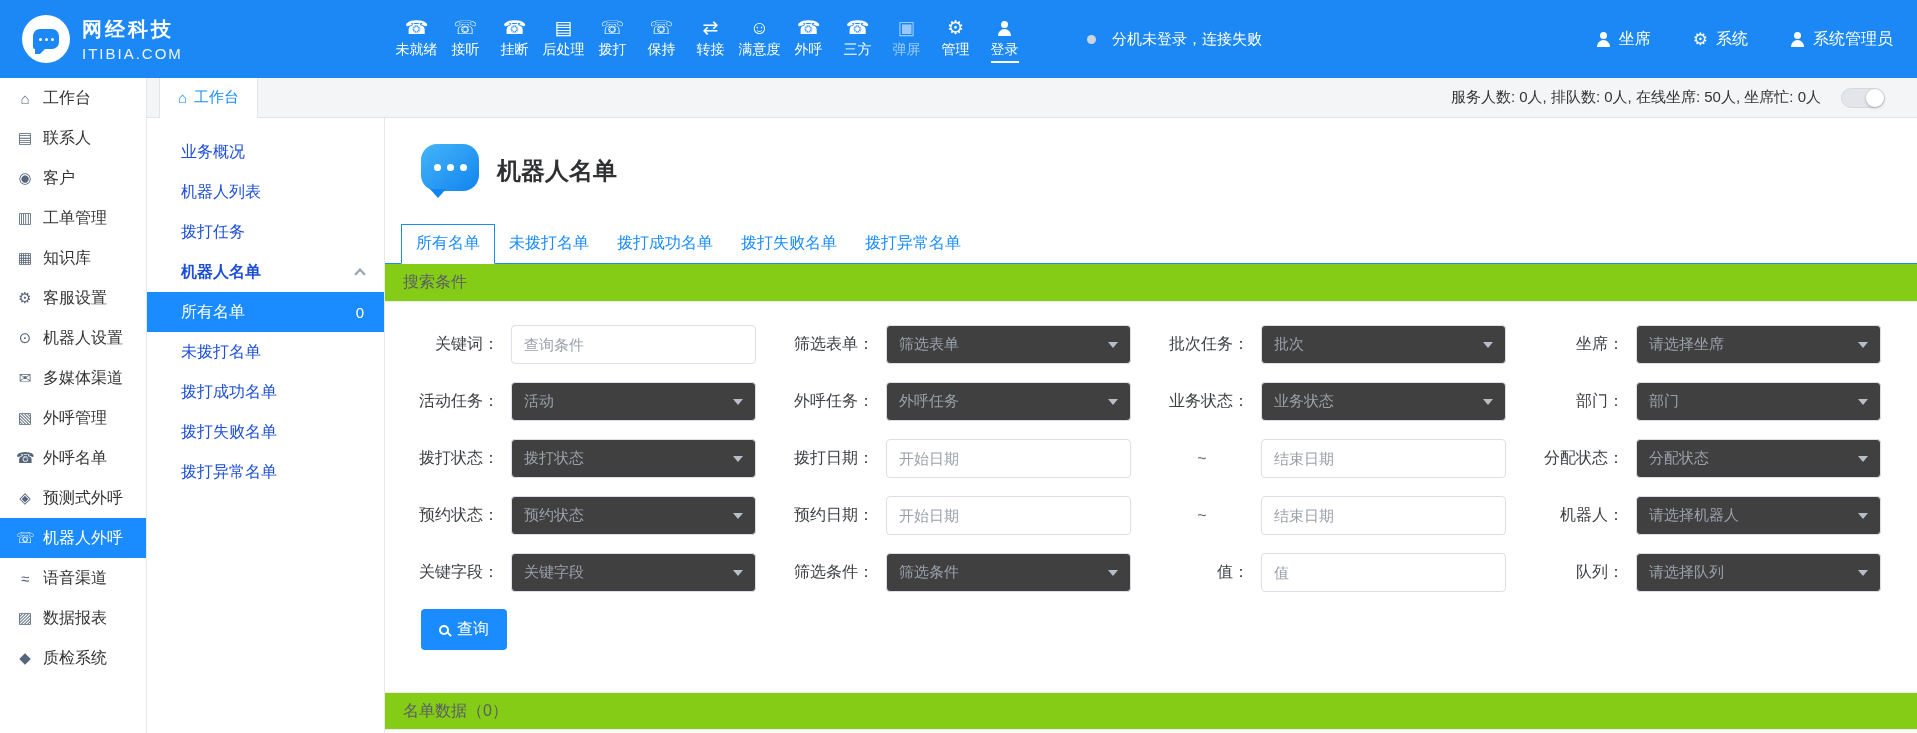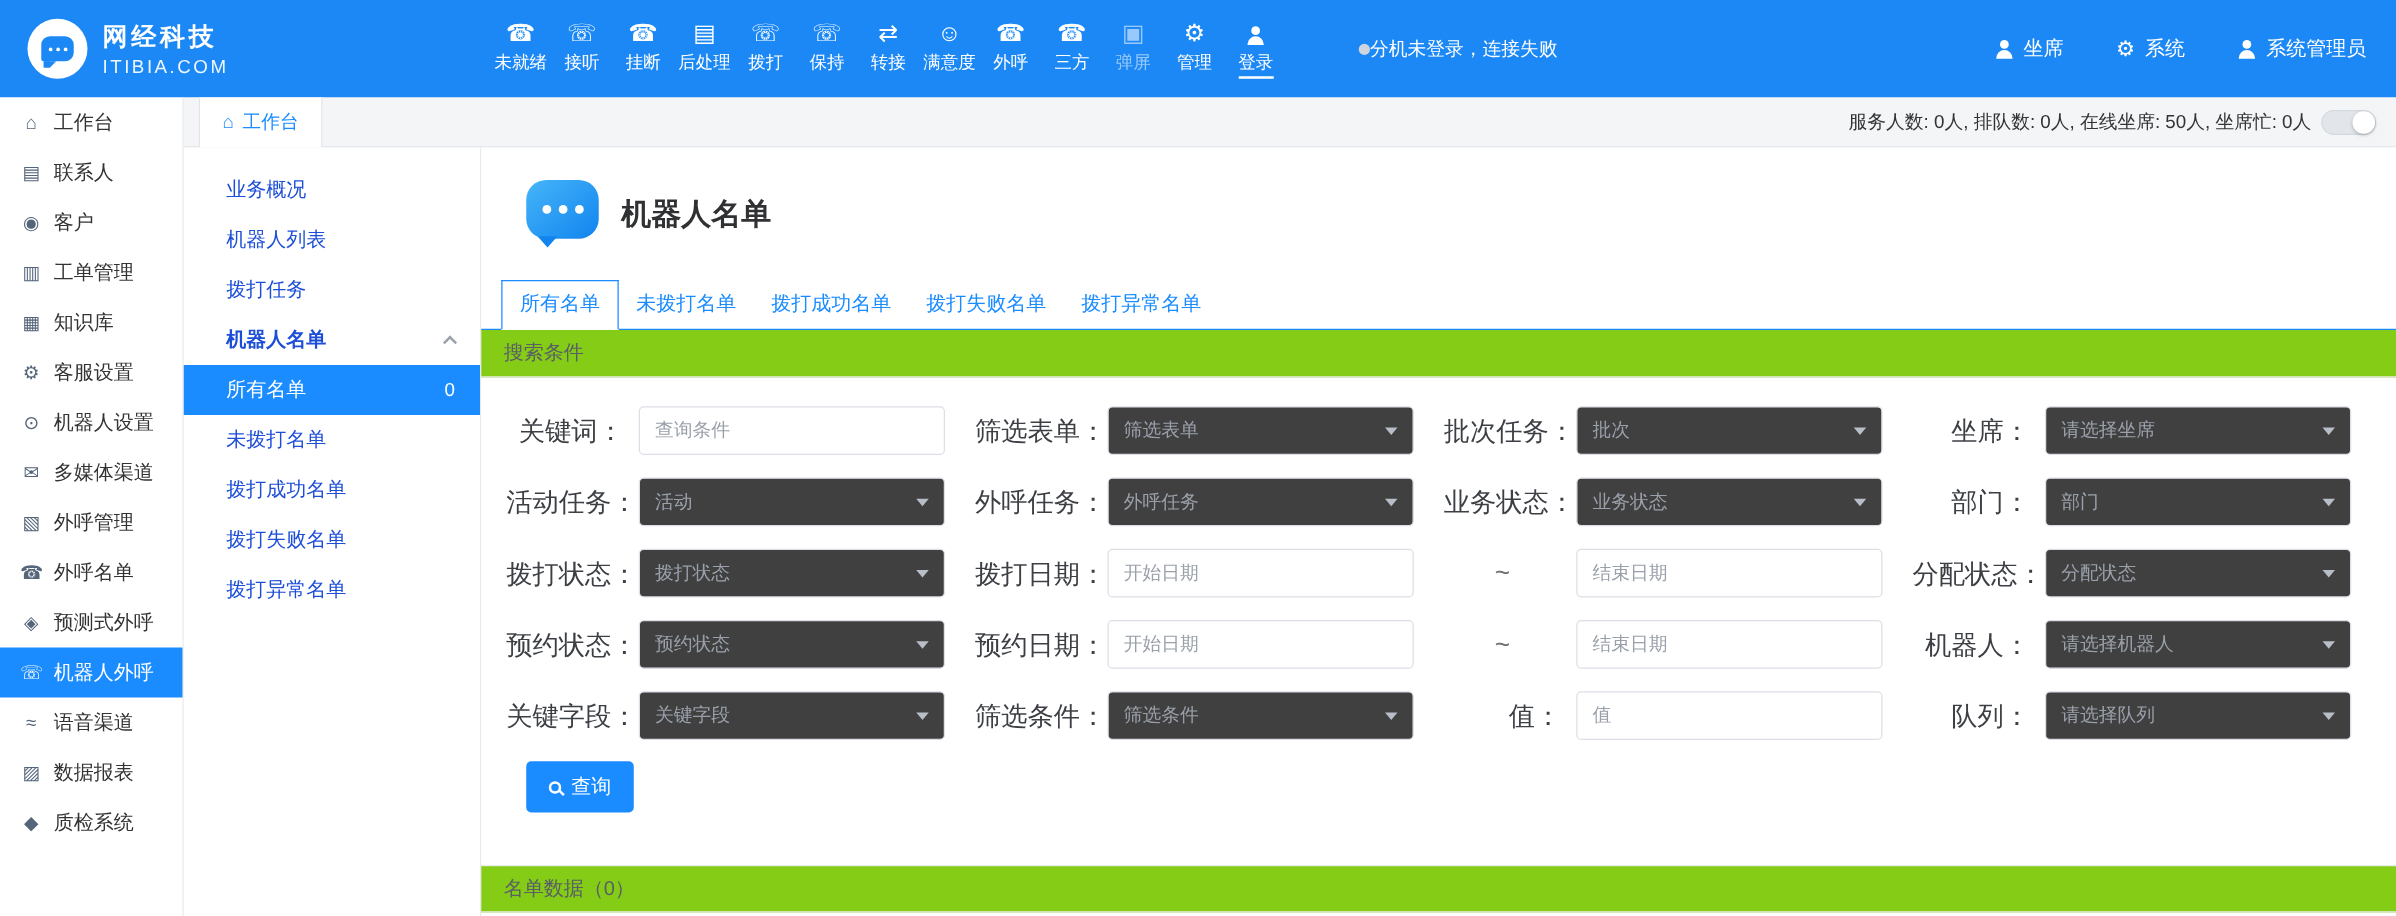--- a/index.html
+++ b/index.html
@@ -15,21 +15,21 @@
 .ldot{width:3px;height:3px;border-radius:50%;background:#fff}
 .brand-cn{font-size:20px;font-weight:bold;letter-spacing:3px}
 .brand-en{font-size:15px;letter-spacing:2px;opacity:.92;margin-top:2px}
 .toolbar{display:flex;margin-left:140px}
 .tb-item{width:49px;display:flex;flex-direction:column;align-items:center;gap:3px;cursor:pointer;padding-top:2px}
 .tb-glyph{font-size:19px;line-height:20px;height:20px}
 .tb-label{font-size:14px;white-space:nowrap}
 .tb-item.disabled{opacity:.55}
 .tb-item.underlined .tb-label{border-bottom:2px solid #fff;padding-bottom:2px}
 .tb-item .person-icon{margin:3px 0 2px}
-.conn-status{display:flex;align-items:center;gap:0;margin-left:58px;font-size:15px;white-space:nowrap}
+.conn-status{display:flex;align-items:center;gap:16px;margin-left:58px;font-size:15px;white-space:nowrap}
 .conn-dot{width:9px;height:9px;border-radius:50%;background:#cdd6df;flex:0 0 auto}
 .header-right{margin-left:auto;display:flex;align-items:center;gap:42px;font-size:16px}
 .hr-item{display:flex;align-items:center;gap:8px;cursor:pointer;white-space:nowrap}
 .hr-glyph{font-size:17px;line-height:1}
 .person-icon{position:relative;width:15px;height:15px;display:inline-block;flex:0 0 auto}
 .person-icon::before{content:"";position:absolute;left:4px;top:0;width:7px;height:7px;border-radius:50%;background:currentColor}
 .person-icon::after{content:"";position:absolute;left:1px;bottom:0;width:13px;height:7px;border-radius:7px 7px 0 0;background:currentColor}
 
 
 .app-body{display:flex;height:655px}
@@ -37,21 +37,21 @@
 .sb-item{height:40px;display:flex;align-items:center;gap:9px;padding-left:16px;font-size:16px;color:#333;cursor:pointer;white-space:nowrap}
 .sb-glyph{width:18px;text-align:center;font-size:15px;color:#55657a;flex:0 0 auto}
 .sb-item.active{background:#1a8cff;color:#fff}
 .sb-item.active .sb-glyph{color:#fff}
 .right-col{flex:1;display:flex;flex-direction:column;min-width:0}
 
 
 .tabstrip{height:40px;background:#f4f5f7;border-bottom:1px solid #e2e4e8;display:flex;align-items:center;padding-left:12px;flex:0 0 40px}
 .ws-tab{height:40px;display:flex;align-items:center;gap:7px;padding:0 18px;background:#fff;border-left:1px solid #e2e4e8;border-right:1px solid #e2e4e8;color:#1a8cff;font-size:15px;cursor:pointer;white-space:nowrap}
 .ws-home{font-size:15px}
-.strip-right{margin-left:auto;display:flex;align-items:center;gap:8px;padding-right:16px;font-size:15px;color:#333;white-space:nowrap}
+.strip-right{margin-left:auto;display:flex;align-items:center;gap:20px;padding-right:32px;font-size:15px;color:#333;white-space:nowrap}
 .stats{display:flex}
 .stat:not(:last-child)::after{content:", ";white-space:pre}
 .toggle{width:44px;height:20px;border-radius:10px;background:#e2e6ea;border:1px solid #d4d9de;position:relative;cursor:pointer;flex:0 0 auto}
 .toggle::after{content:"";position:absolute;right:0;top:0;width:18px;height:18px;border-radius:50%;background:#fff;box-shadow:0 1px 3px rgba(0,0,0,.25)}
 
 
 .content-row{flex:1;display:flex;min-height:0}
 .submenu{width:238px;flex:0 0 238px;border-right:1px solid #e8e8e8;background:#fff;padding-top:14px}
 .sm-item{height:40px;display:flex;align-items:center;padding:0 20px 0 34px;font-size:16px;color:#1d4ed8;cursor:pointer;white-space:nowrap}
 .sm-group{font-weight:bold;justify-content:space-between}
@@ -68,21 +68,21 @@
 .bdot{width:7px;height:7px;border-radius:50%;background:#fff}
 .page-title{font-size:24px;color:#303133}
 .tabs-row{display:flex;align-items:flex-end;padding-left:16px;border-bottom:1px solid #1a8cff}
 .tab{padding:8px 14px 9px;font-size:16px;color:#1a8cff;cursor:pointer;white-space:nowrap}
 .tab.active{border:1px solid #1a8cff;border-bottom:1px solid #fff;margin-bottom:-1px;background:#fff}
 .section-band{height:38px;background:#84cc16;border-bottom:1px solid #ececec;display:flex;align-items:center;padding-left:18px;font-size:16px;color:#5a5e66}
 .band-list{border-top:1px solid #ececec;margin-top:20px}
 .form-area{padding:14px 0 0 20px}
 .form-row{height:57px;display:flex;align-items:center}
 .cell{display:flex;align-items:center;width:375px}
-.flabel{width:106px;text-align:right;padding-right:12px;font-size:21px;color:#3c3f44;white-space:nowrap}
+.flabel{width:106px;text-align:right;padding-right:12px;font-size:16px;color:#3c3f44;white-space:nowrap}
 .flabel.tilde{text-align:center;color:#6a6e75}
 .finput{width:245px;height:39px;border:1px solid #dcdfe6;border-radius:4px;padding:0 12px;font-size:15px;color:#606266;outline:none;background:#fff;font-family:inherit}
 .finput::placeholder{color:#9aa0aa}
 .fselect{width:245px;height:39px;border:1px solid #dcdfe6;border-radius:4px;padding:0 12px;display:flex;align-items:center;justify-content:space-between;cursor:pointer;background:#404040}
 .fselect .ph{font-size:15px;color:#9aa0aa;white-space:nowrap;overflow:hidden}
 .caret-down{width:0;height:0;border:5px solid transparent;border-top:6px solid #b8bec8;margin-top:5px;flex:0 0 auto}
 .query-btn{display:inline-flex;align-items:center;gap:8px;background:#1a8cff;color:#fff;border:none;border-radius:4px;padding:10px 18px;font-size:16px;cursor:pointer;margin:8px 0 22px 36px;font-family:inherit;align-self:flex-start}
 .search-glyph{width:10px;height:10px;border:2px solid #fff;border-radius:50%;position:relative;display:inline-block}
 .search-glyph::after{content:"";position:absolute;width:6px;height:2px;background:#fff;right:-5px;bottom:-2px;transform:rotate(45deg)}
 </style>

